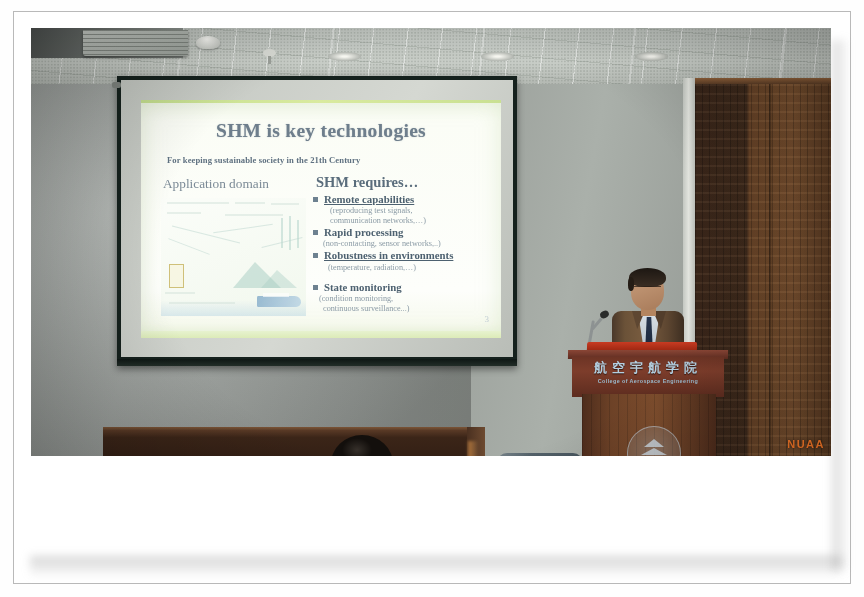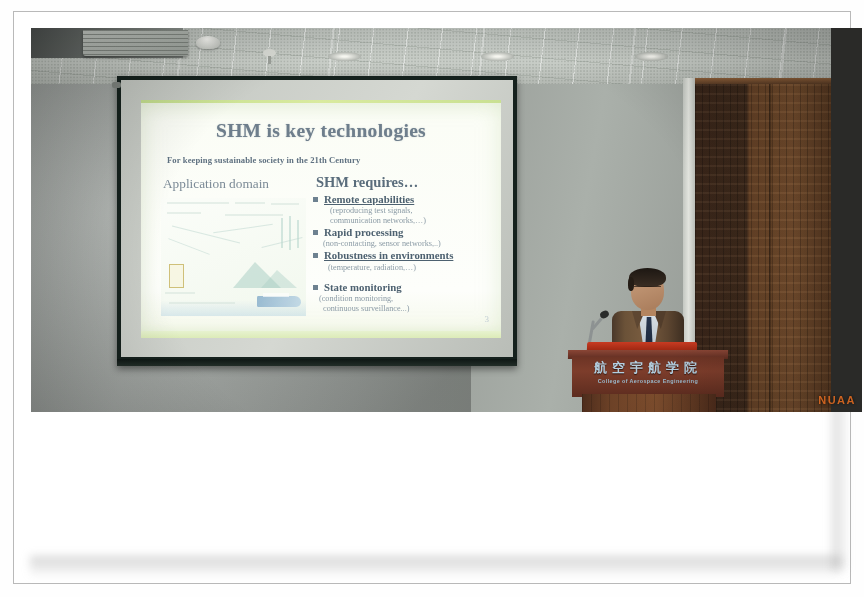--- a/index.html
+++ b/index.html
@@ -13,22 +13,22 @@
   .mat-rule{position:absolute;left:13px;top:11px;width:838px;height:573px;
       border:1px solid #b9b9b9;box-sizing:border-box;background:#fff;}
   .frame-shadow{position:absolute;left:30px;top:556px;width:812px;height:22px;
       background:linear-gradient(to bottom,rgba(150,150,150,.40),rgba(255,255,255,0));
       filter:blur(4px);}
   .frame-shadow2{position:absolute;left:832px;top:40px;width:18px;height:530px;
       background:linear-gradient(to right,rgba(150,150,150,.35),rgba(255,255,255,0));
       filter:blur(4px);}
 
   
-  .photo{position:absolute;left:31px;top:28px;width:800px;height:384px;
-      overflow:hidden;background:#2a2a28;padding-left:31px;}
+  .photo{position:absolute;left:31px;top:28px;width:800px;height:428px;
+      overflow:hidden;background:#2a2a28;}
 
   
   .ceiling{position:absolute;left:0;top:0;width:800px;height:62px;
       background:linear-gradient(to bottom,#b8bdb8 0%,#c8cdc7 55%,#aeb3ad 100%);}
   .ceil-grid{position:absolute;left:0;top:0;width:800px;height:62px;
       background:
         repeating-linear-gradient(97deg,rgba(255,255,255,.55) 0 1px,rgba(0,0,0,0) 1px 34px),
         repeating-linear-gradient(5deg,rgba(120,130,120,.30) 0 1px,rgba(0,0,0,0) 1px 19px);
       opacity:.85;}
   .ceil-texture{position:absolute;left:0;top:0;width:800px;height:62px;

